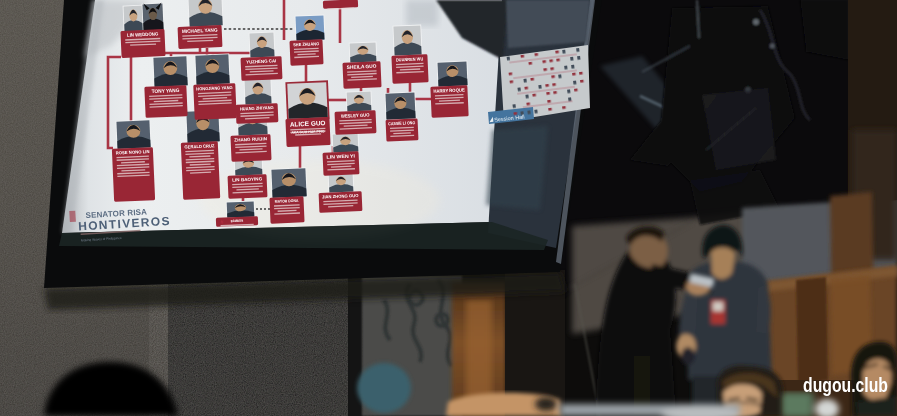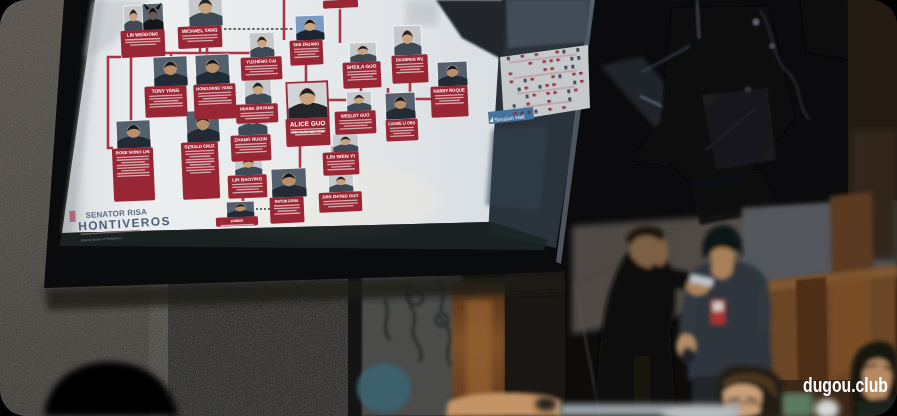--- a/index.html
+++ b/index.html
@@ -1,16 +1,16 @@
 <!DOCTYPE html>
 <html><head>
 <meta charset="utf-8">
 <style>
 html,body{margin:0;padding:0;background:#000;}
-#stage{position:relative;width:897px;height:416px;overflow:hidden;font-family:"Liberation Sans",sans-serif;border-radius:26px;}
+#stage{position:relative;width:897px;height:416px;overflow:hidden;font-family:"Liberation Sans",sans-serif;}
 </style>
 </head>
 <body>
 <div id="stage">
 <svg width="897" height="416" viewBox="0 0 897 416" xmlns="http://www.w3.org/2000/svg">
 <defs>
 <filter id="b05">
           <feGaussianBlur stdDeviation="0.5"></feGaussianBlur>
         </filter>
 <filter id="b04" x="-5%" y="-5%" width="110%" height="110%">

